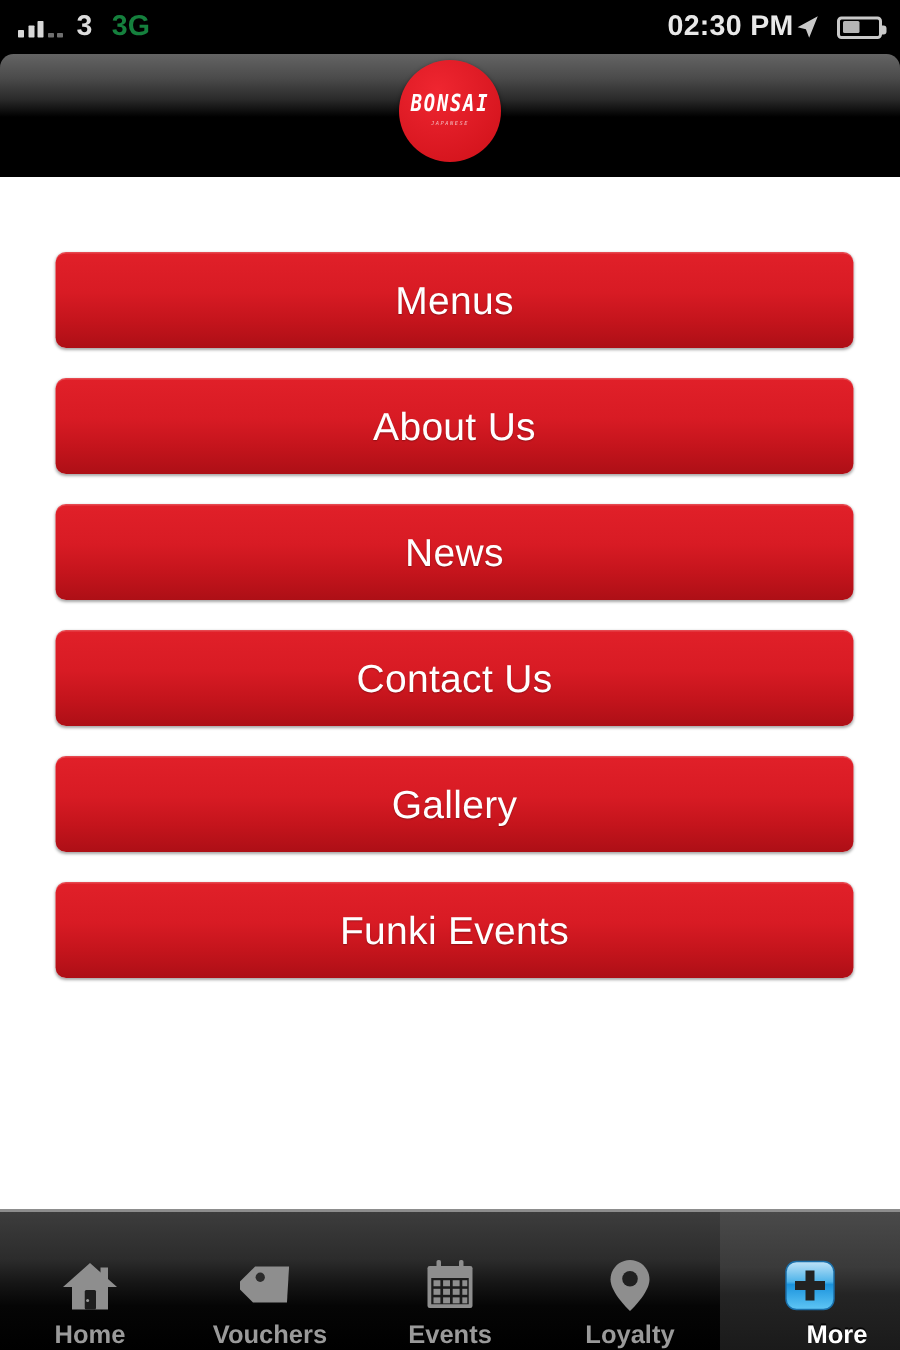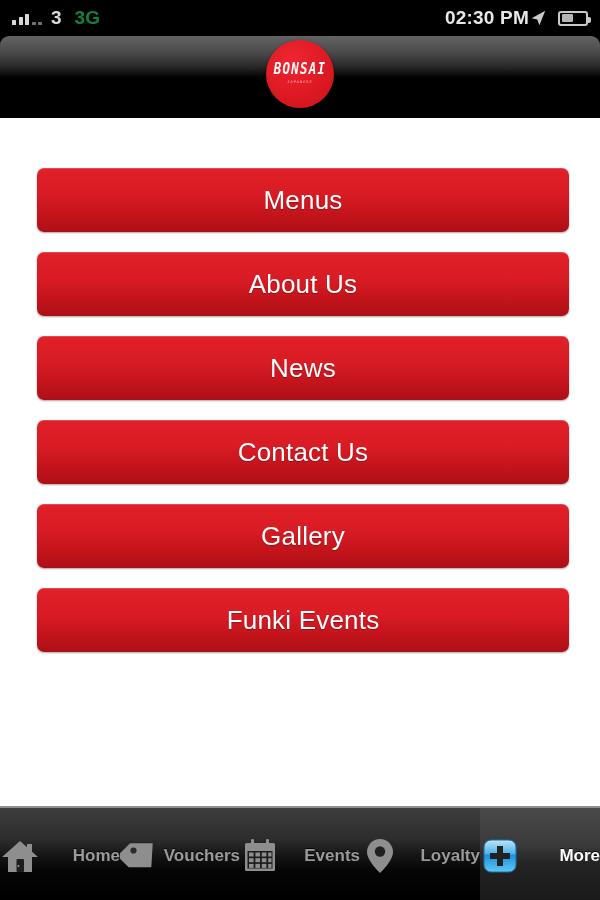--- a/index.html
+++ b/index.html
@@ -114,22 +114,22 @@
 
   
   .tabbar {
     flex:0 0 94px; height:94px;
     background:linear-gradient(to bottom, #3d3d3d 0%, #2c2c2c 34%, #151515 52%, #050505 68%, #000000 100%);
     border-top:2px solid #8d8d8d;
     display:flex;
   }
   .tab {
     flex:1 1 20%;
-    display:flex; flex-direction:row;
-    align-items:center; justify-content:space-between;
+    display:flex; flex-direction:column;
+    align-items:center; justify-content:flex-end;
     gap:3px; cursor:pointer;
     padding-top:4px;
   }
   .tab.active {
     background:linear-gradient(to bottom, #4a4a4a 0%, #3a3a3a 40%, #242424 60%, #1a1a1a 100%);
   }
   .tab .tab-icon {
     height:40px; display:flex; align-items:center; justify-content:center;
   }
   .tab .tab-label {

